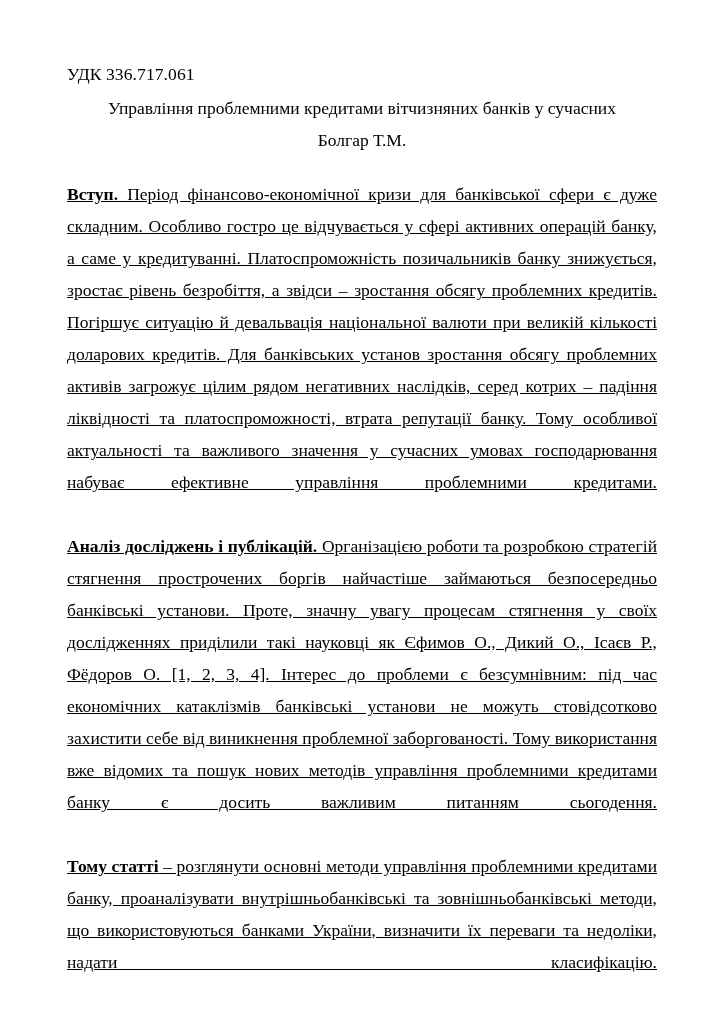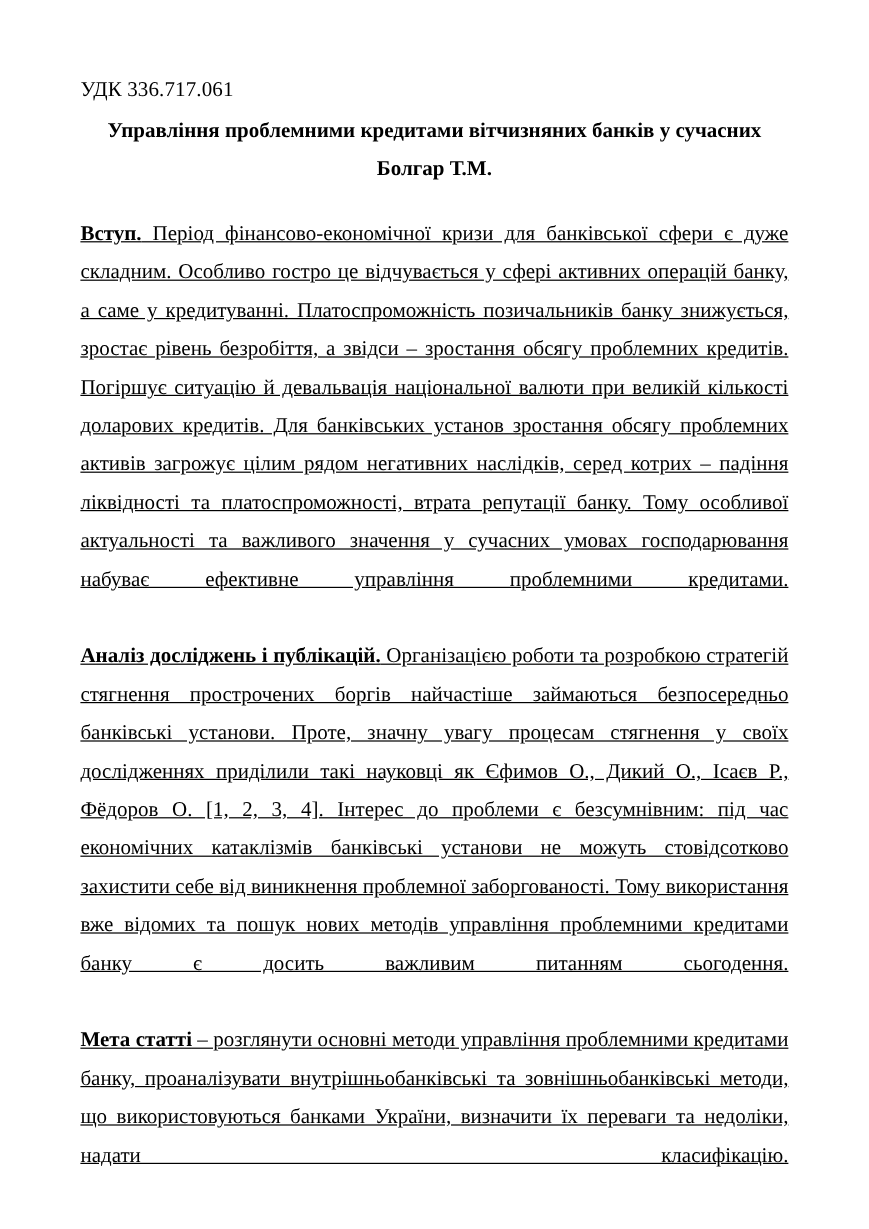--- a/index.html
+++ b/index.html
@@ -25,32 +25,31 @@
   }
   .udk {
     font-size: 17.5px;
     line-height: 24px;
     text-align: left;
     margin: 0 0 6px 0;
     letter-spacing: 0.1px;
   }
   .title {
     font-size: 17.5px;
-    font-weight: bold;
+    font-weight: normal;
     text-align: center;
     line-height: 32px;
     margin: 0;
     padding: 0 6px;
   }
   .author {
     font-size: 17.5px;
     text-align: center;
     line-height: 32px;
     margin: 0 0 22px 0;
-    font-weight: bold;
   }
   .body-block {
     font-size: 17.5px;
     line-height: 32px;
     text-align: justify;
     text-justify: inter-word;
   }
   p.para {
     margin: 0;
     text-align: justify;
@@ -76,16 +75,16 @@
   <div class="udk">УДК 336.717.061</div>
 
   <div class="title">Управління проблемними кредитами вітчизняних банків у сучасних</div>
 
 
   <div class="author">Болгар Т.М.</div>
 
   <div class="body-block" id="body-block">
       <p class="para"><span class="lead">Вступ.</span><span> Період фінансово-економічної кризи для банківської сфери є дуже складним. Особливо гостро це відчувається у сфері активних операцій банку, а саме у кредитуванні. Платоспроможність позичальників банку знижується, зростає рівень безробіття, а звідси – зростання обсягу проблемних кредитів. Погіршує ситуацію й девальвація національної валюти при великій кількості доларових кредитів. Для банківських установ зростання обсягу проблемних активів загрожує цілим рядом негативних наслідків, серед котрих – падіння ліквідності та платоспроможності, втрата репутації банку. Тому особливої актуальності та важливого значення у сучасних умовах господарювання набуває ефективне управління проблемними кредитами.</span></p>
       <p class="para"><span class="lead">Аналіз досліджень і публікацій.</span><span> Організацією роботи та розробкою стратегій стягнення прострочених боргів найчастіше займаються безпосередньо банківські установи. Проте, значну увагу процесам стягнення у своїх дослідженнях приділили такі науковці як Єфимов О., Дикий О., Ісаєв Р., Фёдоров О. [1, 2, 3, 4]. Інтерес до проблеми є безсумнівним: під час економічних катаклізмів банківські установи не можуть стовідсотково захистити себе від виникнення проблемної заборгованості. Тому використання вже відомих та пошук нових методів управління проблемними кредитами банку є досить важливим питанням сьогодення.</span></p>
-      <p class="para"><span class="lead">Мета статті</span><span> – розглянути основні методи управління проблемними кредитами банку, проаналізувати внутрішньобанківські та зовнішньобанківські методи, що використовуються банками України, визначити їх переваги та недоліки, надати класифікацію.</span></p>
+      <p class="para"><span class="lead">Тому статті</span><span> – розглянути основні методи управління проблемними кредитами банку, проаналізувати внутрішньобанківські та зовнішньобанківські методи, що використовуються банками України, визначити їх переваги та недоліки, надати класифікацію.</span></p>
     </div>
 
 </div>
 
 </body></html>

